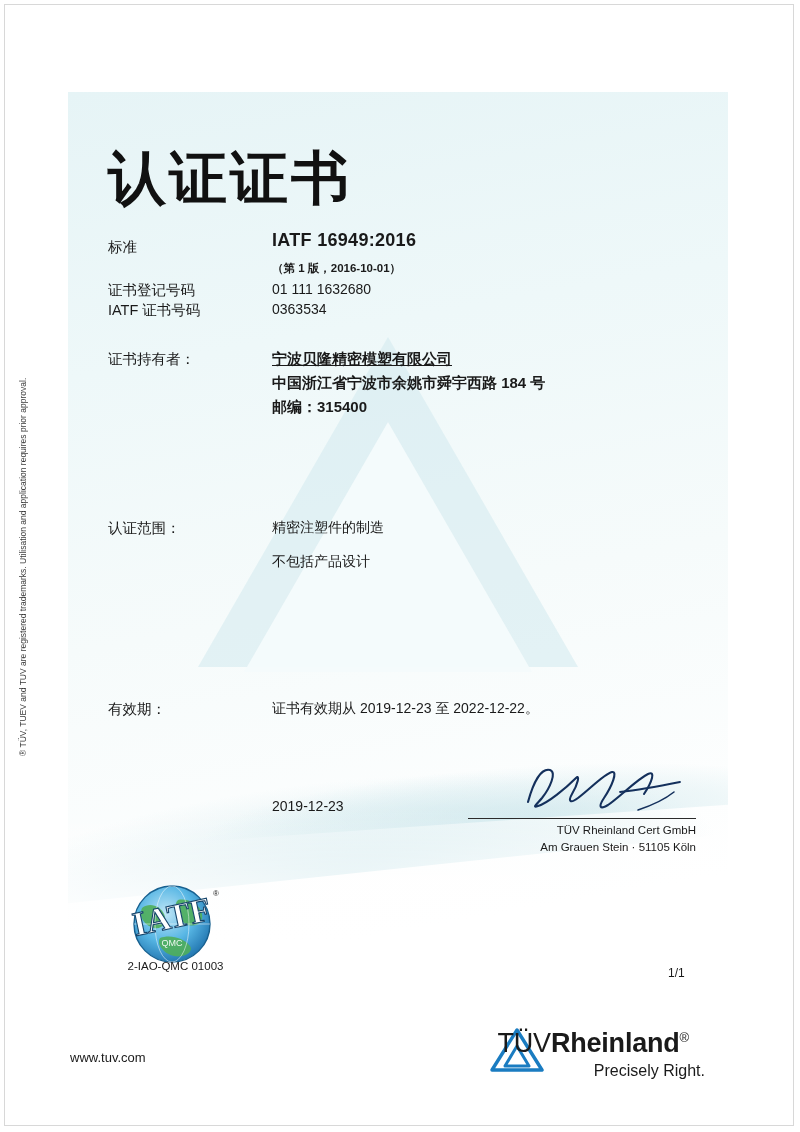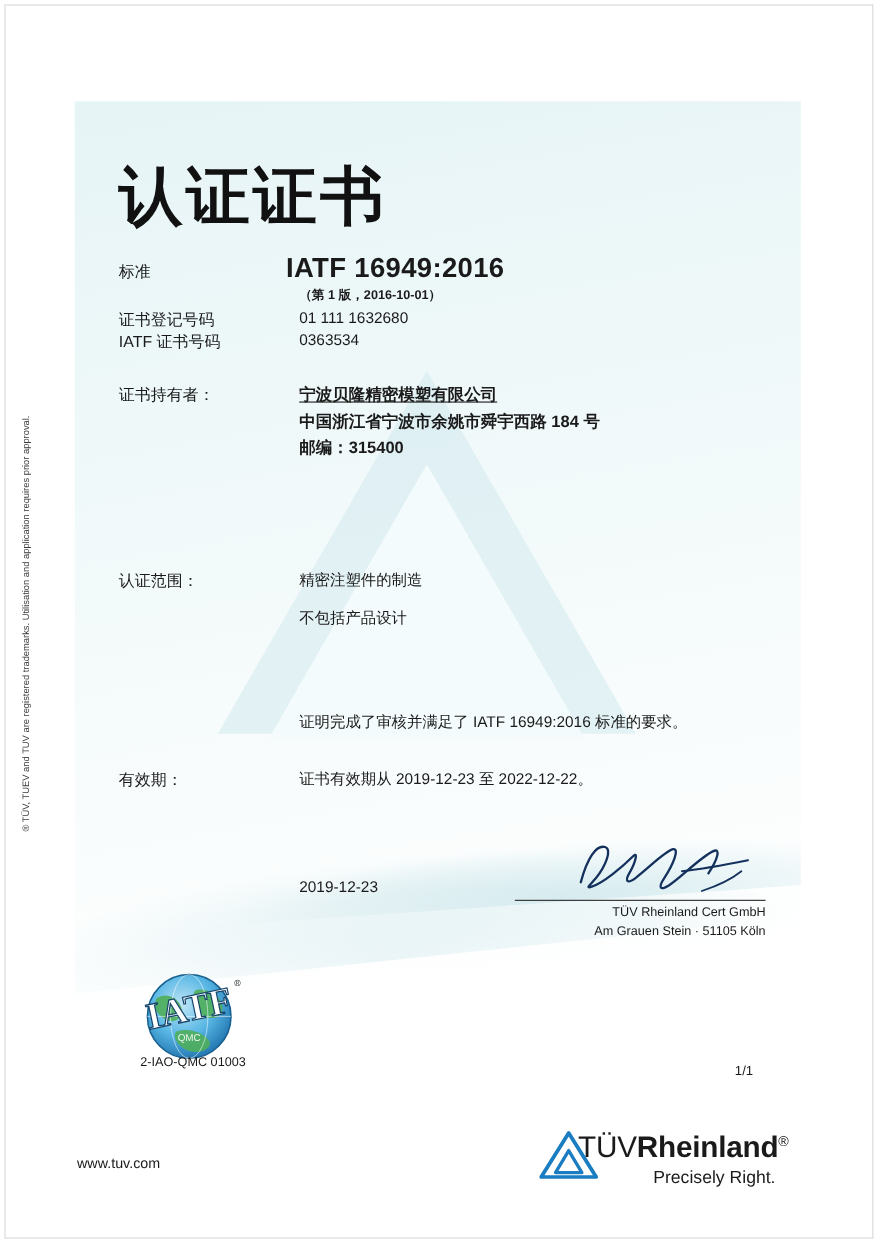--- a/index.html
+++ b/index.html
@@ -116,21 +116,21 @@
     white-space: nowrap;
   }
   .val {
     position: absolute;
     font-size: 14px;
     color: #1a1a1a;
     white-space: nowrap;
   }
 
   .std-label   { left: 108px; top: 238px; }
-  .std-value   { left: 260px; top: 230px; font-size: 25px; font-weight: bold; letter-spacing: 0.3px; }
+  .std-value   { left: 272px; top: 230px; font-size: 18px; font-weight: bold; letter-spacing: 0.3px; }
   .std-sub     { left: 272px; top: 261px; font-size: 11.5px; font-weight: bold; }
 
   .reg-label   { left: 108px; top: 281px; }
   .reg-value   { left: 272px; top: 281px; }
   .iatf-label  { left: 108px; top: 301px; }
   .iatf-value  { left: 272px; top: 301px; }
 
   .holder-label { left: 108px; top: 350px; }
   .holder-l1 { left: 272px; top: 350px; font-weight: bold; font-size: 15px; text-decoration: underline; }
   .holder-l2 { left: 272px; top: 374px; font-weight: bold; font-size: 15px; }
@@ -200,21 +200,21 @@
   
   .footer-url {
     position: absolute;
     left: 70px;
     top: 1050px;
     font-size: 13px;
     color: #1a1a1a;
   }
   .tuv-word {
     position: absolute;
-    right: 60px;
+    right: 88px;
     top: 1028px;
     font-size: 27px;
     letter-spacing: -0.2px;
     color: #1a1a1a;
     font-family: "Liberation Sans", sans-serif;
     white-space: nowrap;
     margin-left: 20px;
   }
   .tuv-word b { font-weight: bold; }
   .tuv-word sup { font-size: 13px; vertical-align: super; }
@@ -278,21 +278,20 @@
 
     <div class="lbl holder-label">证书持有者：</div>
     <div class="val holder-l1">宁波贝隆精密模塑有限公司</div>
     <div class="val holder-l2">中国浙江省宁波市余姚市舜宇西路 184 号</div>
     <div class="val holder-l3">邮编：315400</div>
 
     <div class="lbl scope-label">认证范围：</div>
     <div class="val scope-l1">精密注塑件的制造</div>
     <div class="val scope-l2">不包括产品设计</div>
 
-    <div class="val statement">证明完成了审核并满足了 IATF 16949:2016 标准的要求。</div>
 
     <div class="lbl valid-label">有效期：</div>
     <div class="val valid-value">证书有效期从 2019-12-23 至 2022-12-22。</div>
 
     <div class="val issue-date">2019-12-23</div>
 
     <svg class="sig-img" viewBox="0 0 170 56">
       <path d="M8,40 C14,18 22,6 30,8 C37,10 30,26 22,36 C16,43 12,46 18,44 C28,41 46,26 56,16 C60,12 58,22 52,32 C48,39 50,42 58,36 C70,27 84,12 92,10 C98,9 92,24 84,36 C78,45 80,48 88,43 C100,35 116,18 128,12 C136,8 132,20 124,32" fill="none" stroke="#14305c" stroke-width="2.1" stroke-linecap="round"></path>
       <path d="M100,30 C118,28 140,24 160,20" fill="none" stroke="#14305c" stroke-width="1.8" stroke-linecap="round"></path>
       <path d="M118,48 C130,44 144,38 154,30" fill="none" stroke="#14305c" stroke-width="1.6" stroke-linecap="round"></path>

